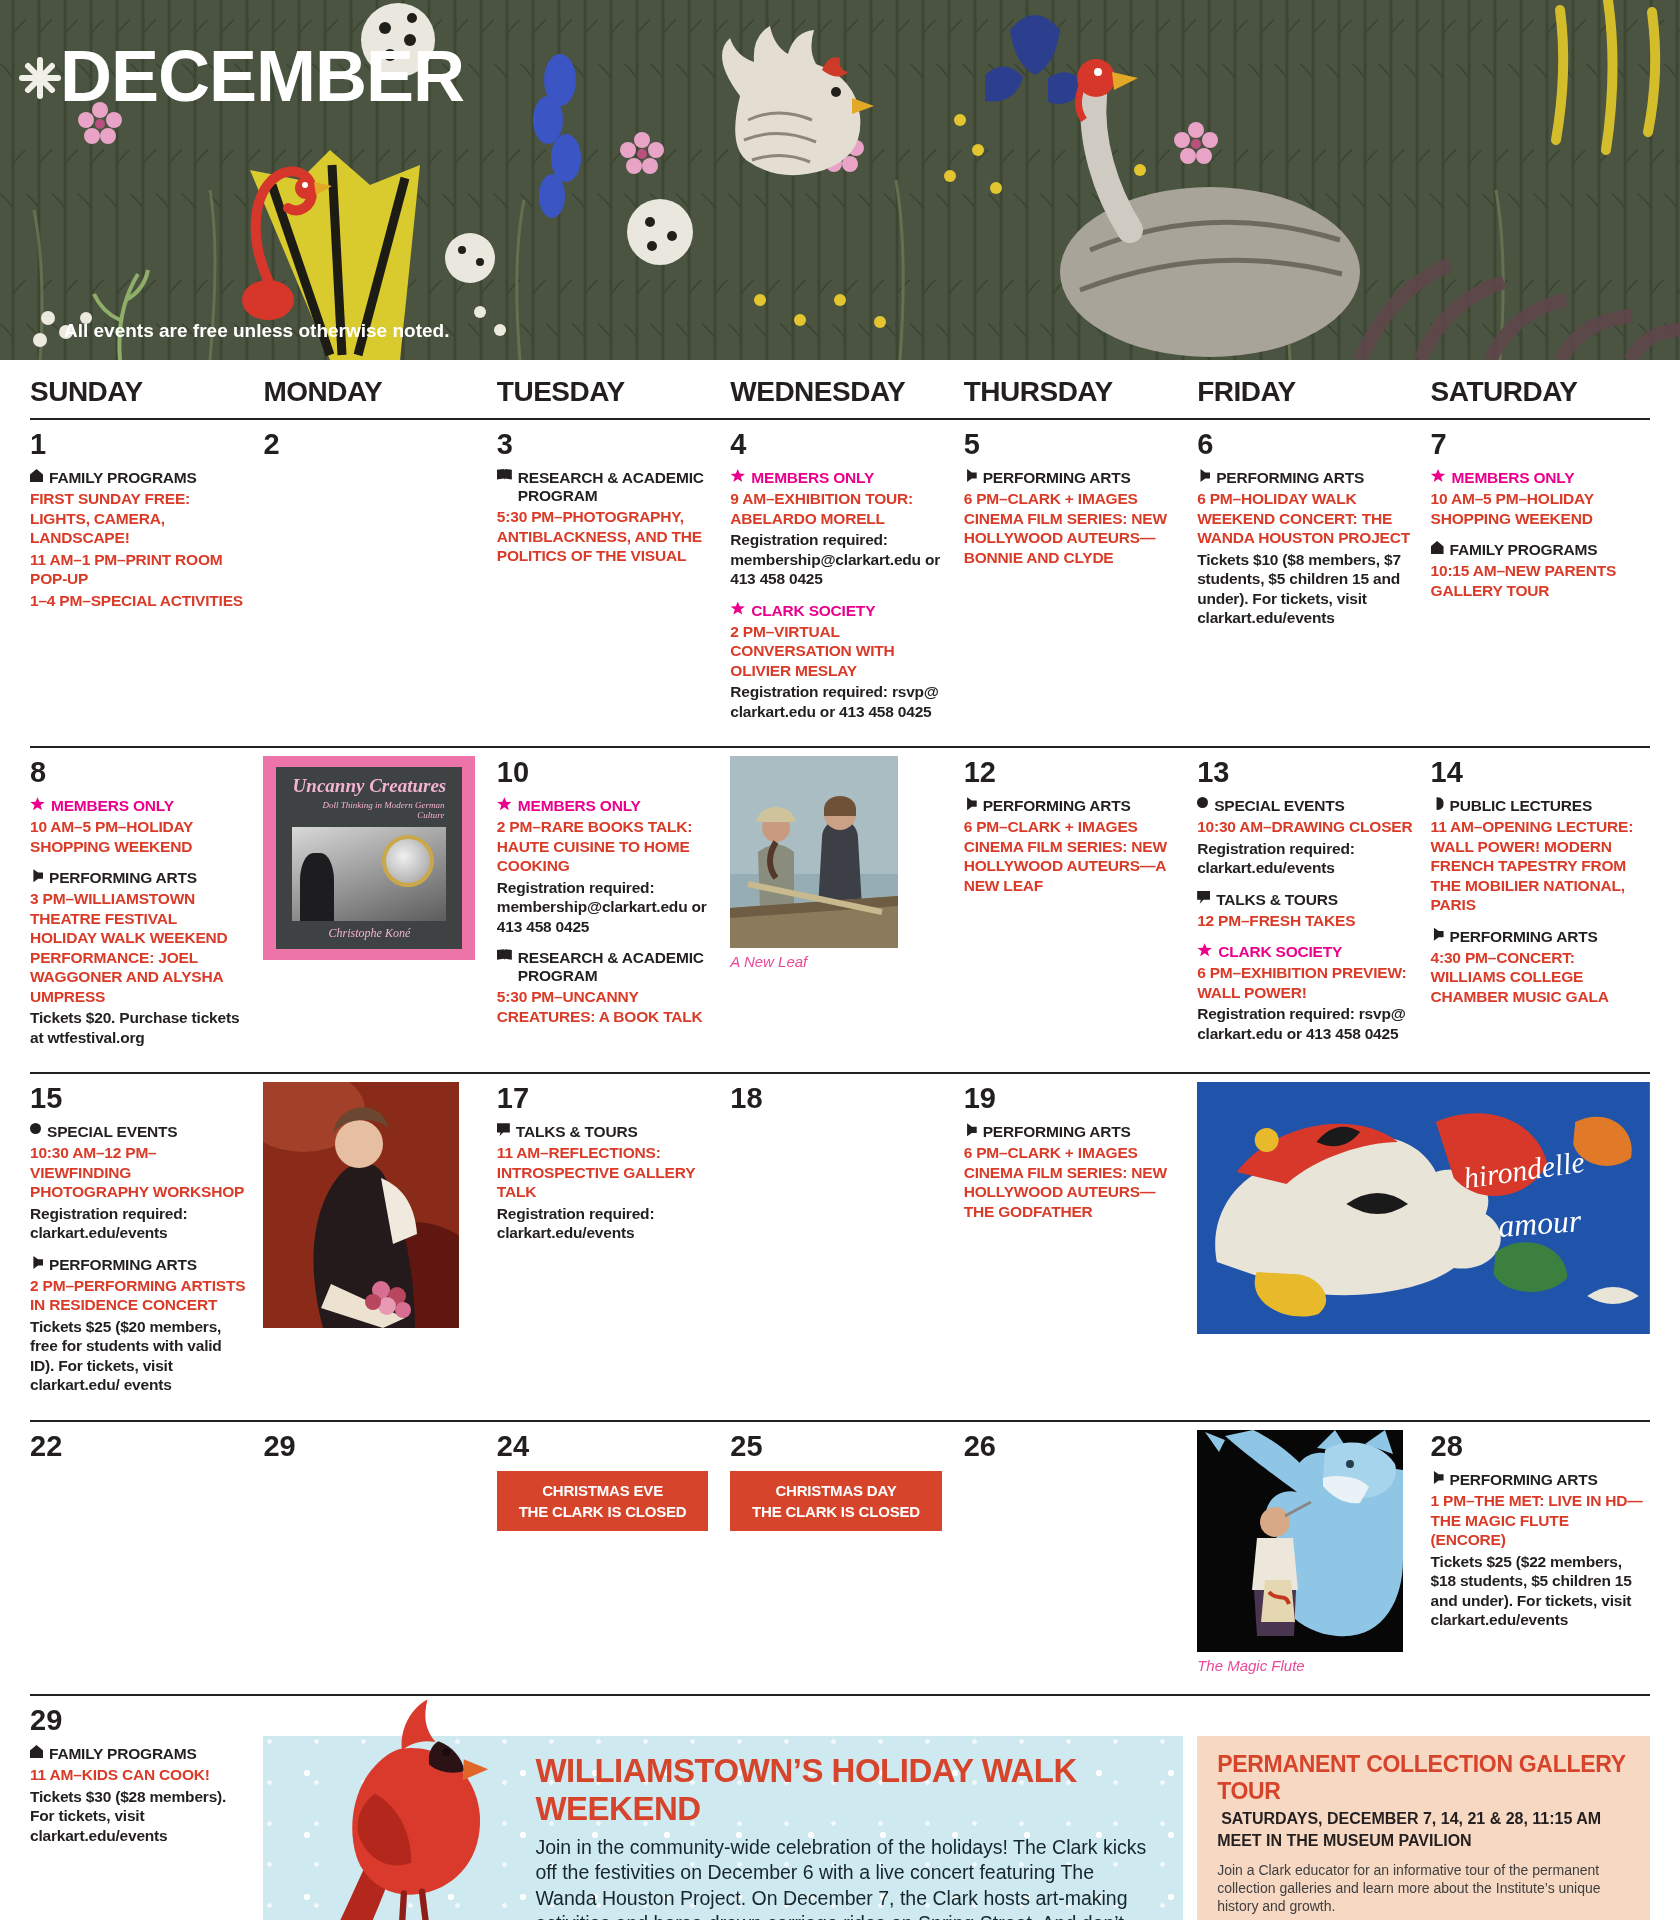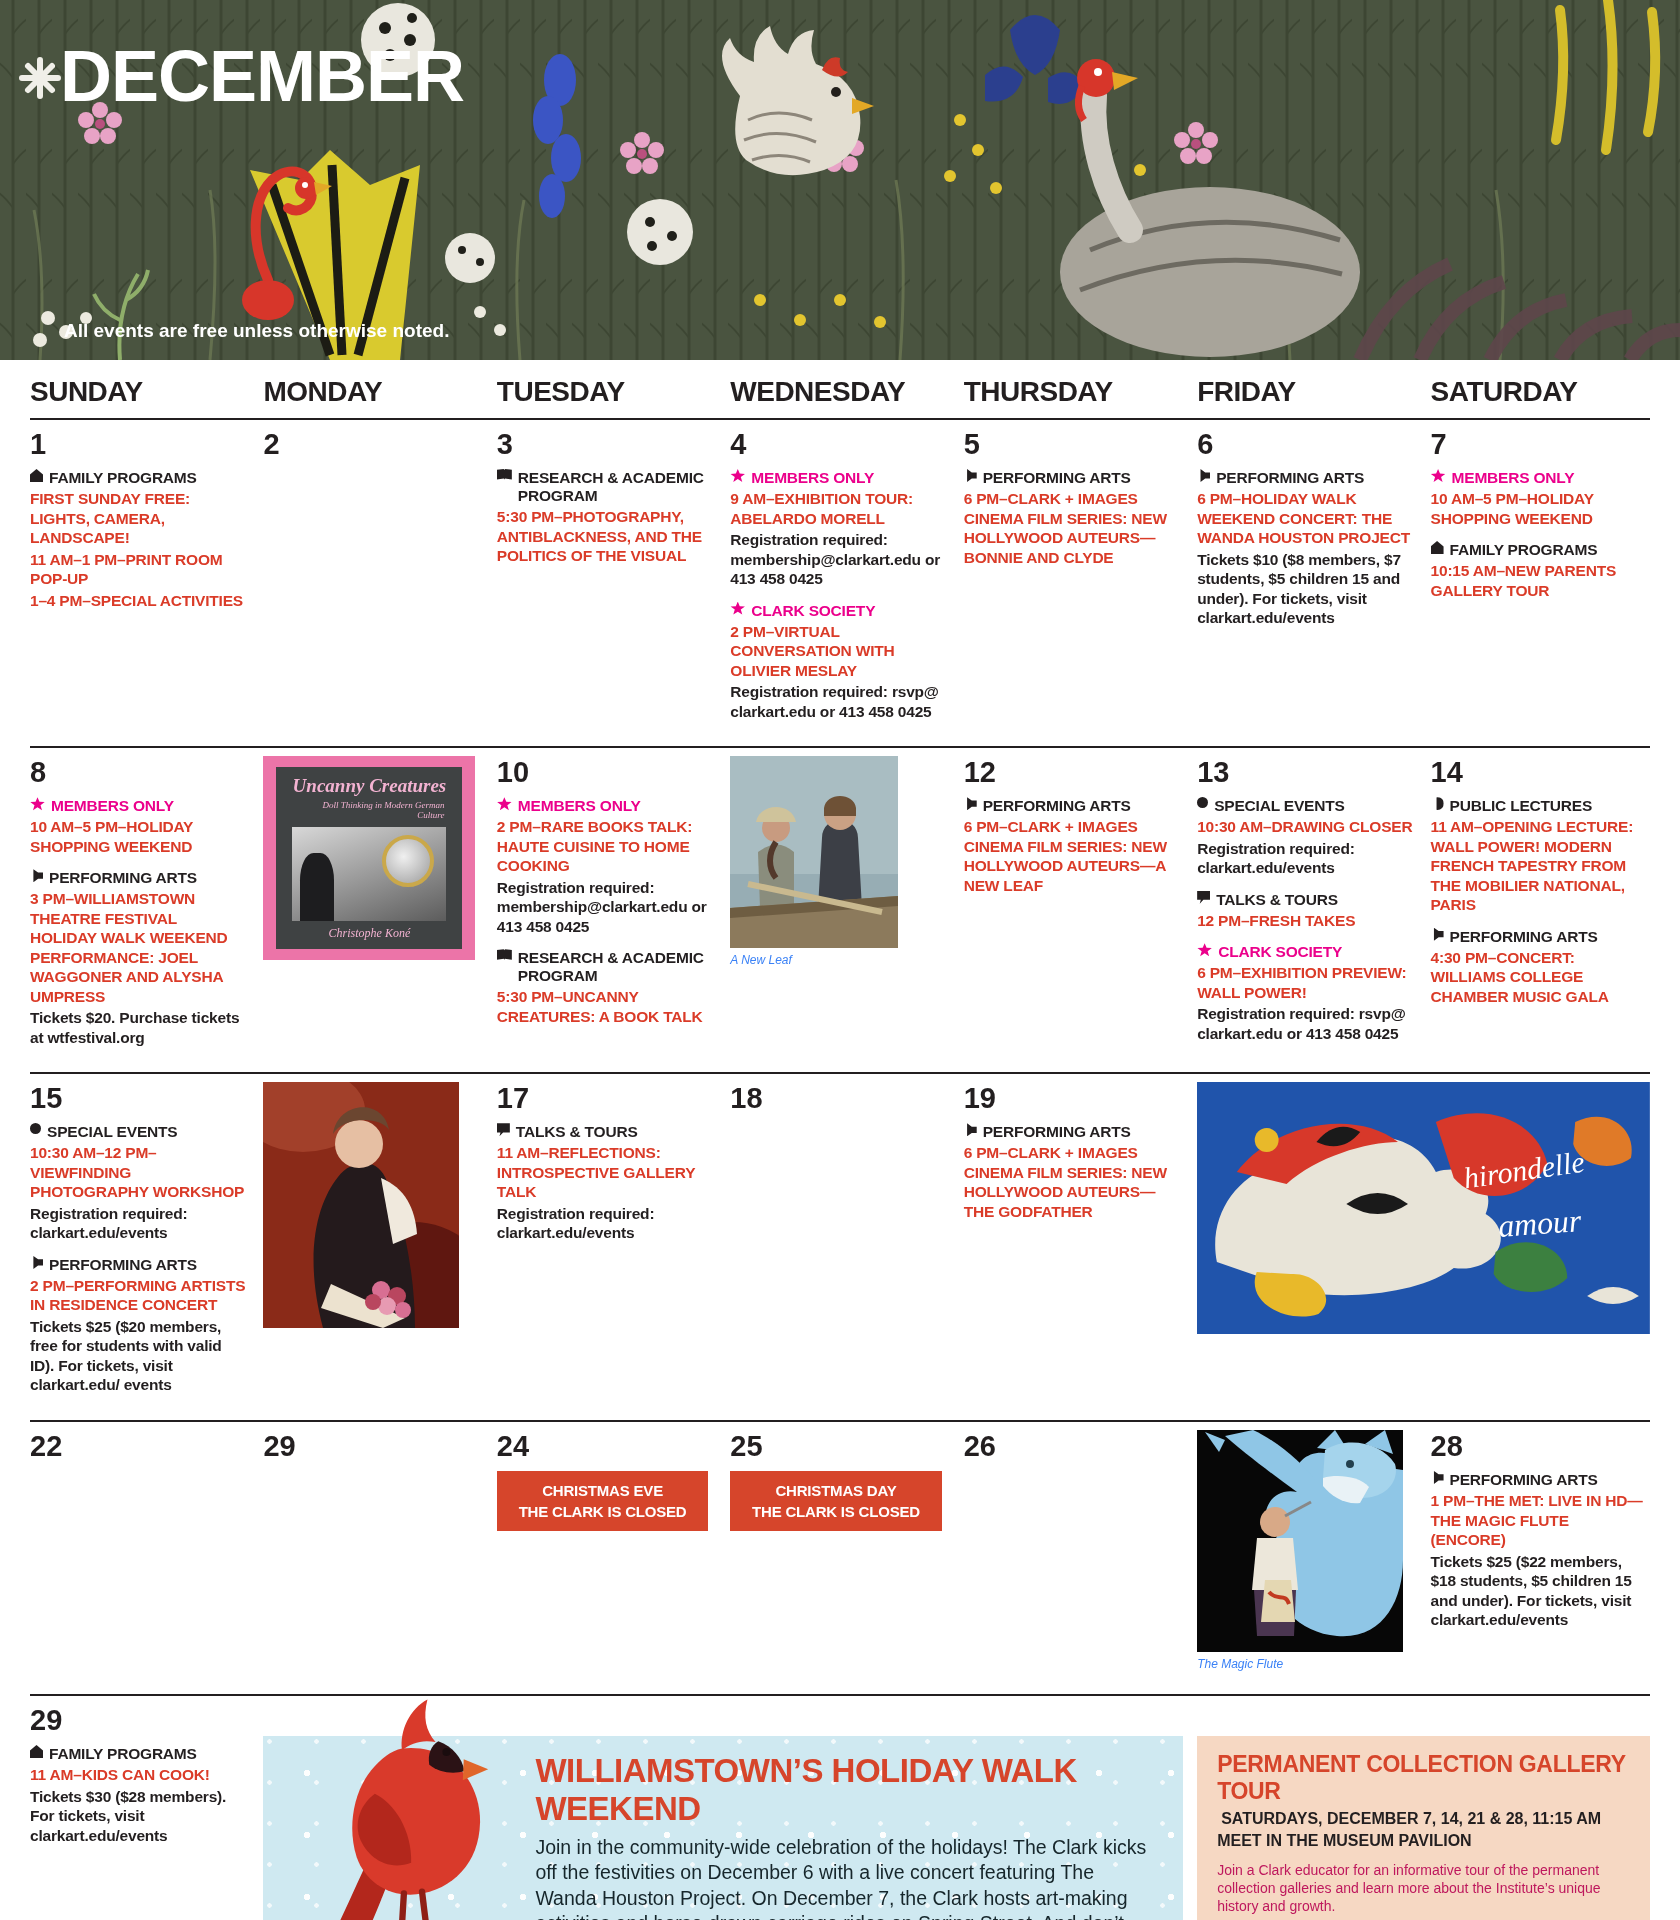--- a/index.html
+++ b/index.html
@@ -35,21 +35,21 @@
   .icon--circle-icon{border-radius:50%;width:11px;height:11px;}
   .icon--speech-bubble-icon{clip-path:polygon(0 0,100% 0,100% 70%,48% 70%,20% 100%,28% 70%,0 70%);height:13px;}
   .icon--lecture-icon{border-radius:50%;clip-path:inset(0 0 0 46%);width:13px;height:13px;}
   .evt-title{color:#da3b28;font-size:15.5px;font-weight:bold;line-height:1.26;
              letter-spacing:-0.2px;margin-bottom:2px;padding-right:4px;}
   .evt-note{font-size:15.5px;font-weight:bold;line-height:1.26;letter-spacing:-0.2px;
             color:#231f20;margin-bottom:4px;padding-right:4px;}
   .closed-box{background:#d6452b;color:#ffffff;text-align:center;font-weight:bold;font-size:15px;
               line-height:1.4;padding:9px 4px;margin:6px 8px 0 0;letter-spacing:-0.2px;}
   .img-wrap{line-height:0;}
-  .img-caption{font-size:12px;font-style:italic;color:#3b82f6;margin-top:5px;line-height:1.2;}
+  .img-caption{font-size:15px;font-style:italic;color:#ec4899;margin-top:5px;line-height:1.2;}
 
   
   .book-cover{width:212px;height:204px;background:#ec74a8;padding:11px 13px;box-sizing:border-box;}
   .book-inner{background:#3f4243;height:100%;padding:8px 6px;box-sizing:border-box;text-align:center;
               color:#f3b3d2;display:flex;flex-direction:column;line-height:1.15;}
   .book-title{font-family:"Liberation Serif",serif;font-style:italic;font-weight:bold;font-size:19px;}
   .book-sub{font-family:"Liberation Serif",serif;font-style:italic;font-size:9px;margin:3px 12px 6px;text-align:right;}
   .book-photo{flex:1;background:linear-gradient(160deg,#d8d8d8,#8e8e8e 60%,#5c5c5c);
               position:relative;margin:0 10px;}
   .book-photo::before{content:'';position:absolute;left:8px;bottom:0;width:34px;height:72%;
@@ -68,21 +68,21 @@
         radial-gradient(circle,rgba(255,255,255,.75) 2px,transparent 2.5px);
       background-size:72px 62px,47px 41px;background-position:8px 6px,30px 26px;}
   .cardinal{position:absolute;left:2px;top:-42px;width:256px;height:272px;}
   .holiday-title{font-size:33px;color:#d6452b;font-weight:bold;letter-spacing:-0.5px;margin:0 0 7px;}
   .holiday-body{font-size:19.5px;line-height:1.3;color:#16262b;margin:0 0 3px;max-width:650px;font-weight:500;}
   .gallery-panel{grid-column:6 / span 2;background:#f6d8c3;margin-top:32px;box-sizing:border-box;
                  padding:15px 20px 16px;min-height:220px;}
   .gp-title{color:#d6452b;font-weight:bold;font-size:23px;letter-spacing:-0.3px;margin:0 0 5px;}
   .gp-sched{font-size:16px;font-weight:bold;margin:4px;}
   .gp-loc{font-size:16px;font-weight:bold;margin:0 0 11px;}
-  .gp-body{font-size:14px;line-height:1.3;color:#be185d;margin:0 0 11px;}
+  .gp-body{font-size:14px;line-height:1.3;color:#404040;margin:0 0 11px;}
 </style>
 </head>
 <body>
 
 <div class="page">
 
   <div class="header">
     <svg viewBox="0 0 1680 360" preserveAspectRatio="none">
       <rect width="1680" height="360" fill="#4a5440"></rect>
       <defs>

